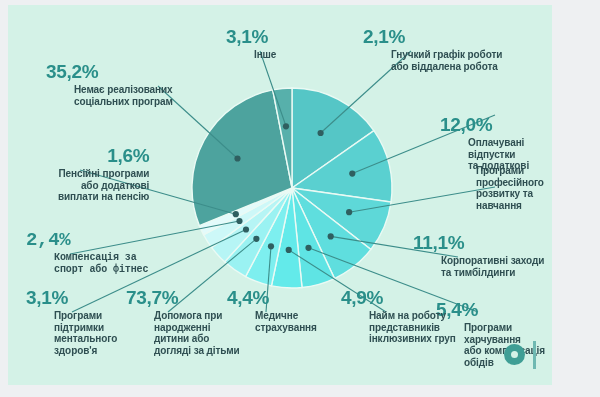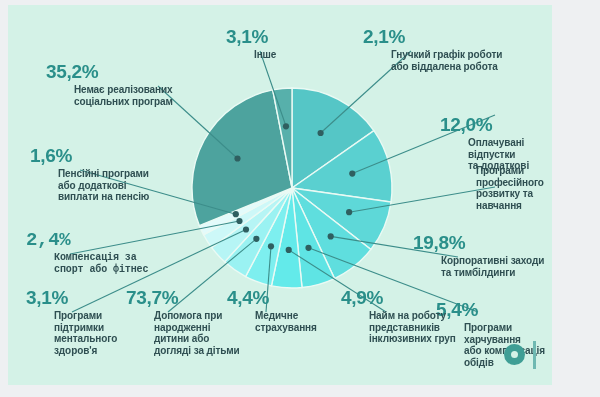--- a/index.html
+++ b/index.html
@@ -134,21 +134,21 @@
     <div class="desc">Оплачувані відпустки
 та додаткові</div>
   </div>
 
   <div class="lbl" style="left:440px;top:158px;">
     <div class="desc">Програми професійного
 розвитку та навчання</div>
   </div>
 
   <div class="lbl" style="left:405px;top:228px;">
-    <div class="pct">19,8%</div>
+    <div class="pct">11,1%</div>
     <div class="desc">Корпоративні заходи та тимбілдинги</div>
   </div>
 
   <div class="lbl" style="left:428px;top:295px;">
     <div class="pct">5,4%</div>
     <div class="desc">Програми харчування
 або компенсація обідів</div>
   </div>
 
   <div class="lbl" style="left:333px;top:283px;">
@@ -179,21 +179,21 @@
 ментального
 здоров'я</div>
   </div>
 
   <div class="lbl" style="left:18px;top:225px;font-family:Liberation Mono, monospace;">
     <div class="pct">2,4%</div>
     <div class="desc">Компенсація за
 спорт або фітнес</div>
   </div>
 
-  <div class="lbl" style="left:22px;top:141px;">
+  <div class="lbl" style="left:22px;top:141px;text-align:right;">
     <div class="pct">1,6%</div>
     <div class="desc">Пенсійні програми
 або додаткові
 виплати на пенсію</div>
   </div>
 
   <div class="lbl" style="left:38px;top:57px;">
     <div class="pct">35,2%</div>
     <div class="desc">Немає реалізованих
 соціальних програм</div>

